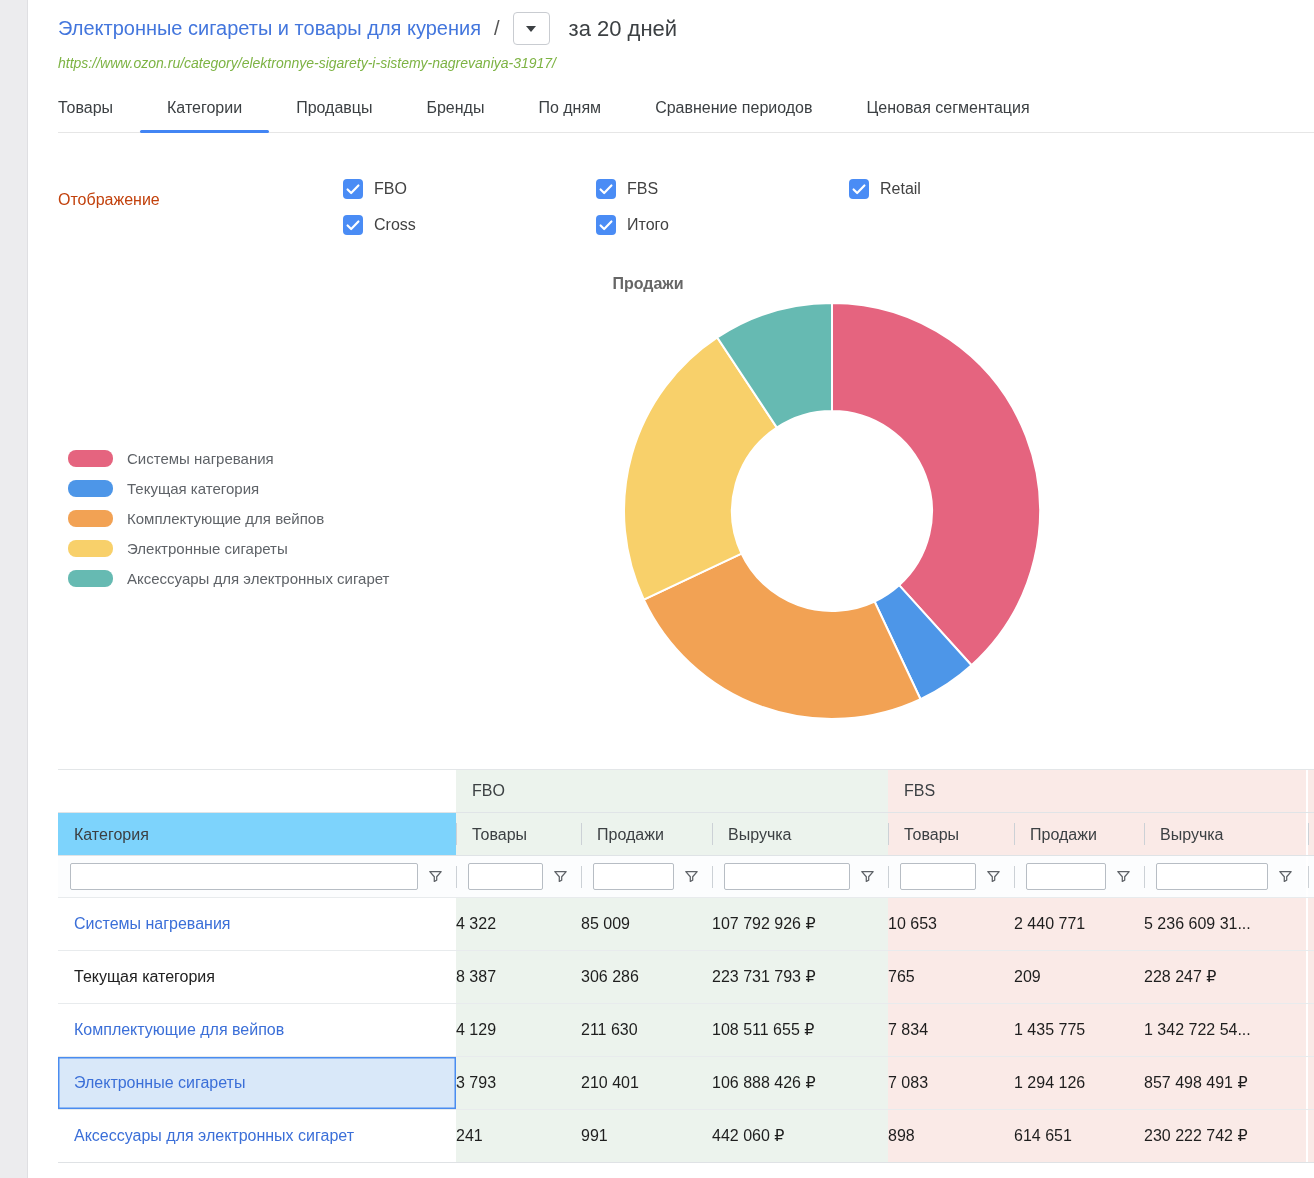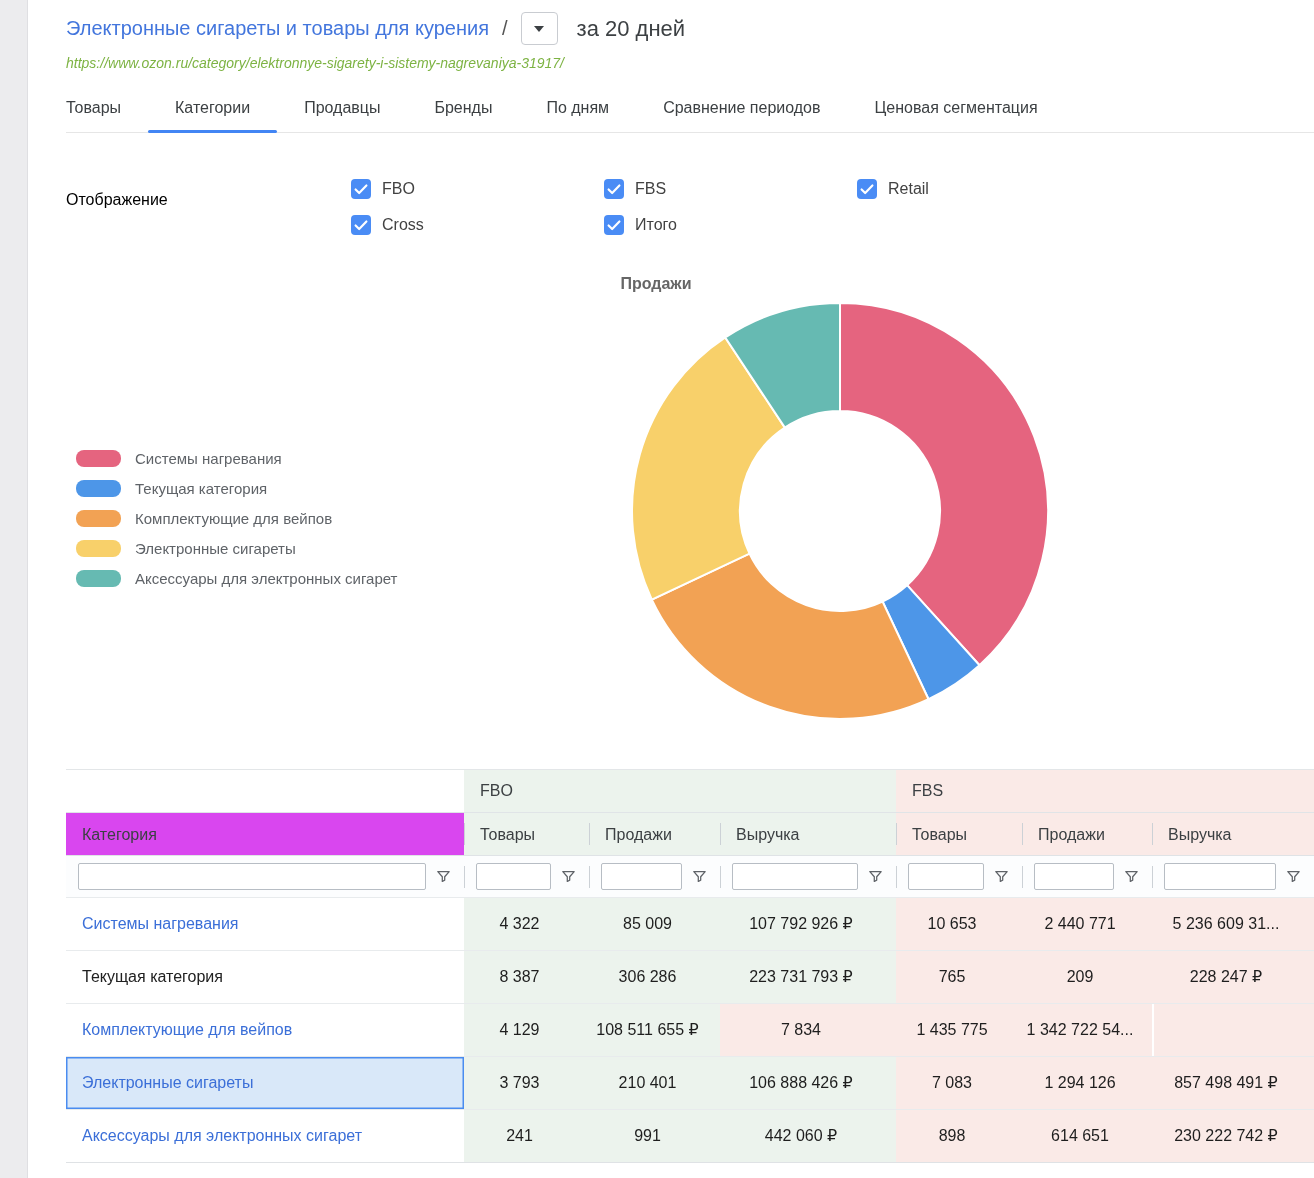--- a/index.html
+++ b/index.html
@@ -4,21 +4,21 @@
 <style>
   * { box-sizing: border-box; }
   html,body { margin:0; padding:0; }
   body {
     width:1314px; height:1178px; overflow:hidden; position:relative;
     background:#fff; color:#212121;
     font-family:"Liberation Sans","DejaVu Sans",sans-serif;
   }
   .left-rail { position:absolute; left:0; top:0; bottom:0; width:28px;
     background:#ececee; border-right:1px solid #dfdfe2; }
-  .content { margin-left:37px; padding:12px 0 0 29px; }
+  .content { margin-left:29px; padding:12px 0 0 29px; }
 
   
   .crumbs { display:flex; align-items:center; gap:13px; font-size:20px; }
   .crumb { color:#4376dd; text-decoration:none; cursor:pointer; }
   .crumb-sep { color:#555; }
   .dd-btn { width:37px; height:33px; border:1px solid #c9ccd1; border-radius:4px;
     background:#fff; display:flex; align-items:center; justify-content:center; cursor:pointer; }
   .caret { width:0; height:0; border-left:5px solid transparent; border-right:5px solid transparent;
     border-top:6px solid #3c4043; }
   .period { font-size:22px; color:#3c4043; margin-left:6px; }
@@ -26,21 +26,21 @@
 
   
   .tabs { display:flex; margin-top:28px; border-bottom:1px solid #e6e6e6; }
   .tab { padding:0 27px 15px; font-size:16px; color:#3c4043; cursor:pointer; position:relative; white-space:nowrap; }
   .tab:first-child { padding-left:0; }
   .tab.active::after { content:''; position:absolute; left:0; right:0; bottom:-1px; height:3px;
     background:#4285f4; border-radius:2px; }
 
   
   .display-row { display:flex; margin-top:46px; }
-  .display-label { width:285px; font-size:16px; color:#000000; padding-top:12px; }
+  .display-label { width:285px; font-size:16px; color:#c2410c; padding-top:12px; }
   .cb-grid { display:grid; grid-template-columns:253px 253px 253px; row-gap:16px; }
   .cb-item { display:flex; align-items:center; gap:11px; cursor:pointer; }
   .cb-box { width:20px; height:20px; border-radius:4px; background:#4a8cf5; flex:none; }
   .cb-box svg { width:20px; height:20px; display:block; }
   .cb-label { font-size:16px; color:#424242; }
 
   
   .chart-area { position:relative; margin-top:40px; height:470px; width:1180px; }
   .chart-title { width:1180px; text-align:center; font-size:16px; font-weight:bold; color:#666; }
   .legend { position:absolute; left:10px; top:168px; }
@@ -53,35 +53,35 @@
   .ozon-table { margin-top:24px; width:1256px; border-top:1px solid #e3e6e8;
     border-bottom:1px solid #dfe2e5; --cols:398px 125px 131px 176px 126px 130px 162px 8px; }
   .trow { display:grid; grid-template-columns:var(--cols); }
   .cell { position:relative; min-width:0; overflow:hidden; white-space:nowrap; }
   .fbo { background:#ecf3ed; }
   .fbs { background:#faeae7; }
   .group-row { height:42px; line-height:42px; }
   .gcell { padding-left:16px; font-size:16px; color:#3c4043; }
   .span3 { grid-column:span 3; }
   .head-row { height:43px; line-height:43px; border-top:1px solid #e0e4e7; }
-  .col-head { padding-left:16px; font-size:16px; color:#3c4043; background:#d946ef; }
+  .col-head { padding-left:16px; font-size:16px; color:#3c4043; background:#7dd3fc; }
   .num-head { padding-left:16px; font-size:16px; color:#3c4043; }
   .vsep::before { content:''; position:absolute; left:0; top:50%; transform:translateY(-50%);
     width:1px; height:22px; background:#ccd1d6; }
   .filter-row { height:42px; border-top:1px solid #dfe3e6; background:#fcfdfe; }
   .filter-cell { display:flex; align-items:center; gap:9px; padding:0 12px; height:100%; }
   .filter-cell input { flex:1; min-width:0; height:27px; border:1px solid #b7bdc4; border-radius:2px;
     background:#fff; padding:0 5px; font:inherit; font-size:14px; outline:none; }
   .funnel { flex:none; width:17px; height:17px; display:flex; cursor:pointer; }
   .funnel svg { width:17px; height:17px; }
   .data-row { height:53px; line-height:52px; border-top:1px solid #e8ebed; }
   .data-cat { padding-left:16px; font-size:16px; background:#fff; }
   .cat-link { color:#3b6fd8; cursor:pointer; }
   .cat-plain { color:#212121; }
-  .num { font-size:16px; text-align:center; padding-right:14px; color:#1e1e1e; }
+  .num { font-size:16px; text-align:left; padding-right:14px; color:#1e1e1e; }
   .selected { background:#d9e8f9; box-shadow:inset 0 0 0 1.5px #4a8cf0; }
   .sliver { border-left:2px solid #fff; }
   .filter-sliver { background:#fcfdfe; }
 </style>
 </head>
 <body>
 
 <div class="left-rail"></div>
 
 <div class="content">
@@ -278,20 +278,21 @@
         <div class="cell num fbo">306 286</div>
         <div class="cell num fbo">223 731 793 ₽</div>
         <div class="cell num fbs">765</div>
         <div class="cell num fbs">209</div>
         <div class="cell num fbs">228 247 ₽</div>
         <div class="cell sliver fbs"></div>
       </div>
       <div class="trow data-row">
         <div class="cell data-cat"><span class="cat-link">Комплектующие для вейпов</span></div>
         <div class="cell num fbo">4 129</div>
+        <div class="cell num fbo">211 630</div>
         <div class="cell num fbo">108 511 655 ₽</div>
         <div class="cell num fbs">7 834</div>
         <div class="cell num fbs">1 435 775</div>
         <div class="cell num fbs">1 342 722 54...</div>
         <div class="cell sliver fbs"></div>
       </div>
       <div class="trow data-row">
         <div class="cell data-cat selected"><span class="cat-link">Электронные сигареты</span></div>
         <div class="cell num fbo">3 793</div>
         <div class="cell num fbo">210 401</div>

